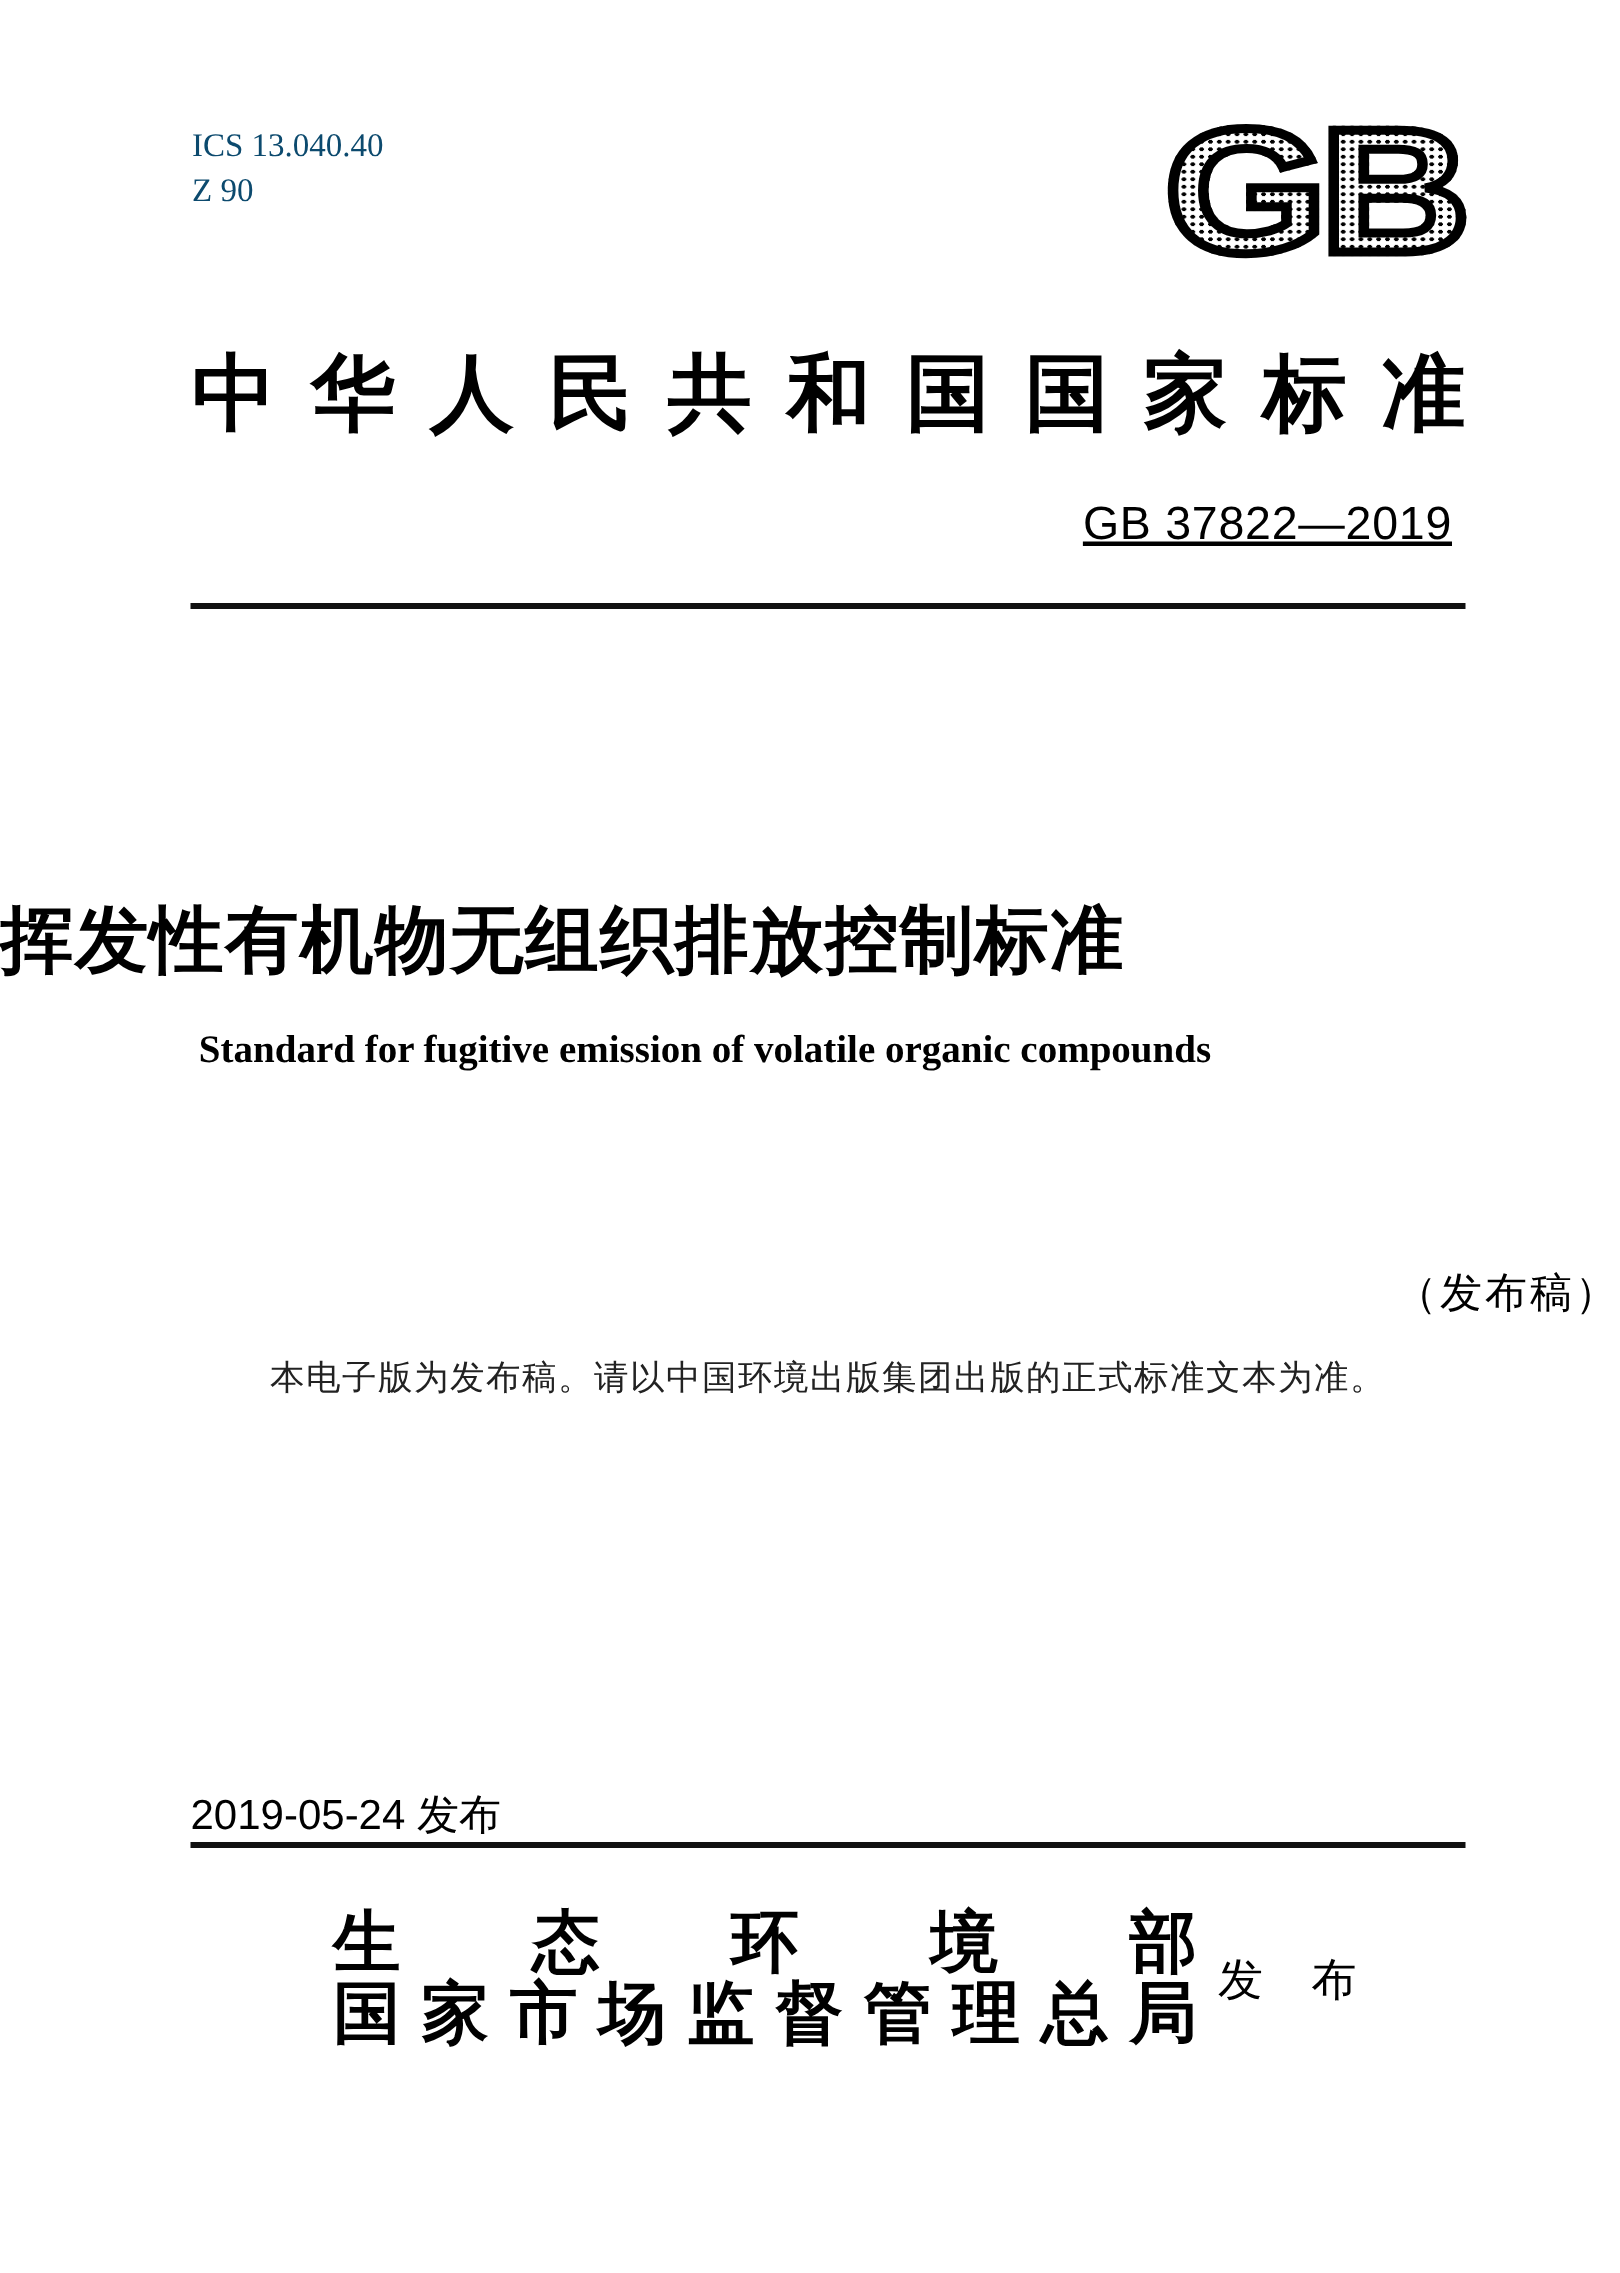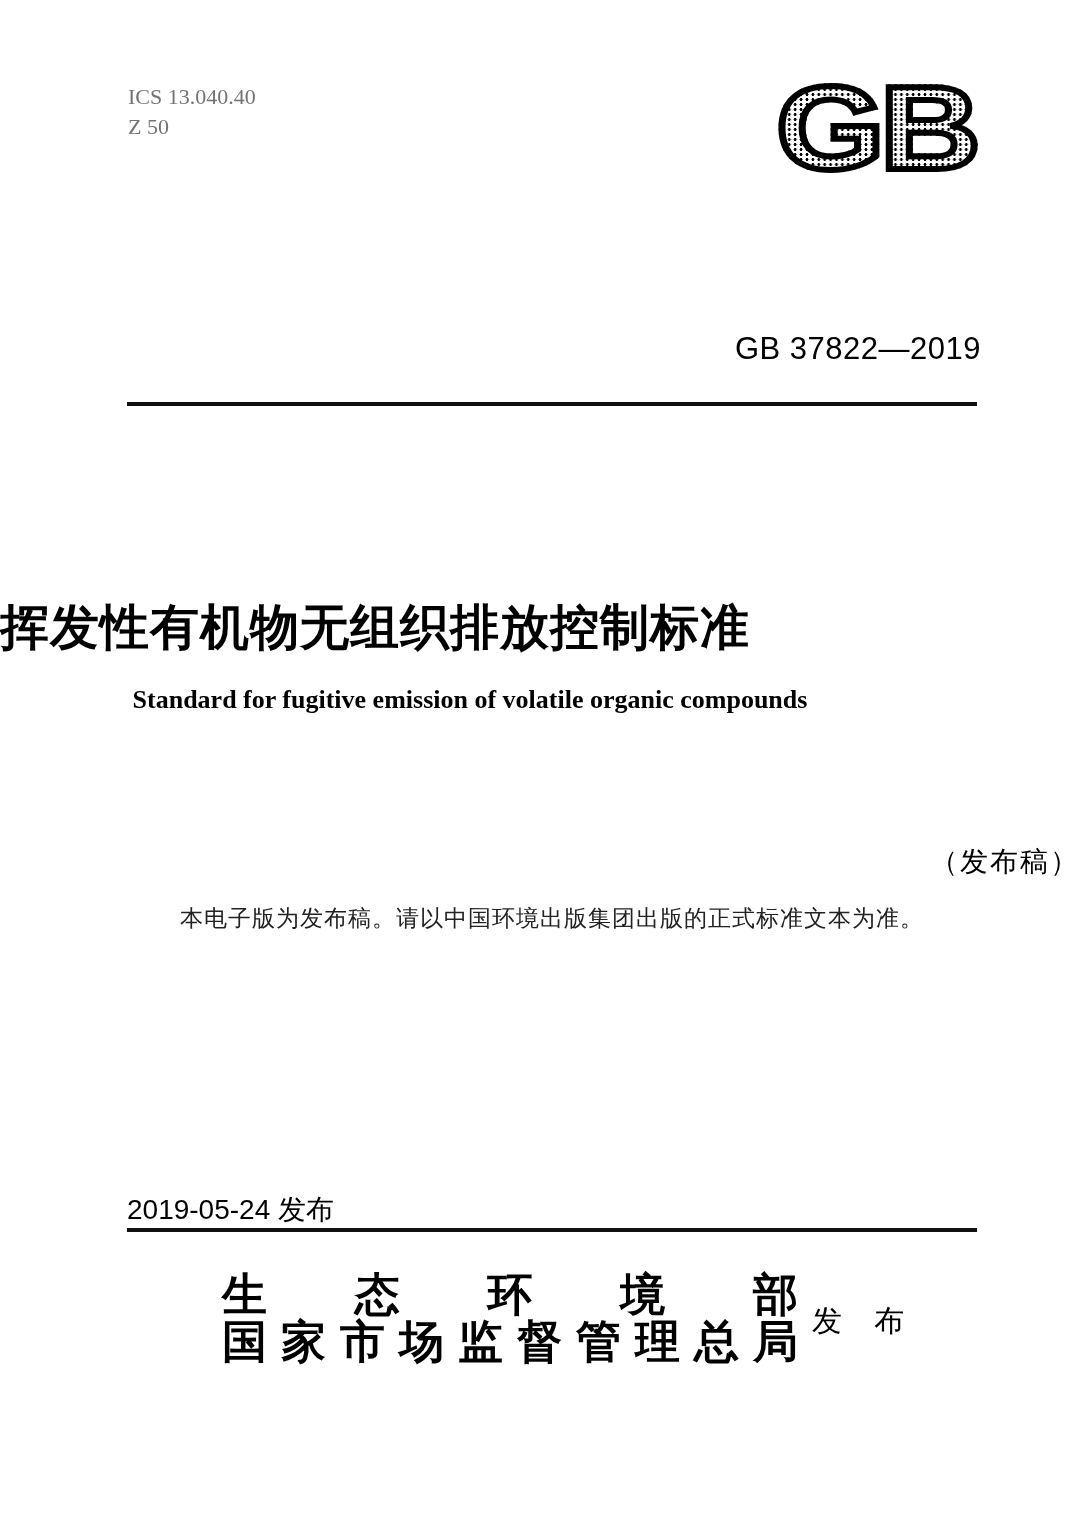--- a/index.html
+++ b/index.html
@@ -16,21 +16,21 @@
   }
 
   
   .ics-block {
     position: absolute;
     left: 128px;
     top: 82px;
     font-family: "Liberation Serif", serif;
     font-size: 22px;
     line-height: 30px;
-    color: #737373;
+    color: #0c4a6e;
   }
 
   
   .gb-logo {
     position: absolute;
     left: 770px;
     top: 72px;
     width: 212px;
     height: 112px;
     font-family: "Liberation Sans", sans-serif;
@@ -59,26 +59,27 @@
     font-weight: bold;
     font-size: 56px;
     line-height: 70px;
     text-align: justify;
     text-align-last: justify;
     white-space: nowrap;
   }
 
   .std-number {
     position: absolute;
-    right: 99px;
+    right: 112px;
     top: 332px;
     font-family: "Liberation Sans", sans-serif;
     font-size: 31px;
     line-height: 34px;
     letter-spacing: 0.5px;
+    text-decoration: underline;
   }
 
   .rule {
     position: absolute;
     left: 127px;
     width: 850px;
     height: 4px;
     background: #111;
   }
   .rule-top { top: 402px; }
@@ -174,25 +175,26 @@
     white-space: nowrap;
   }
 </style>
 </head>
 <body>
 
 <div class="page">
 
   <div class="ics-block">
     <div>ICS 13.040.40</div>
-    <div>Z 50</div>
+    <div>Z 90</div>
   </div>
 
   <div class="gb-logo">GB</div>
 
+  <div class="org-title">中华人民共和国国家标准</div>
 
   <div class="std-number">GB 37822—2019</div>
 
   <div class="rule rule-top"></div>
 
   <h1 class="title-cn">挥发性有机物无组织排放控制标准</h1>
 
   <div class="title-en">Standard for fugitive emission of volatile organic compounds</div>
 
   <div class="draft-label">（发布稿）</div>

